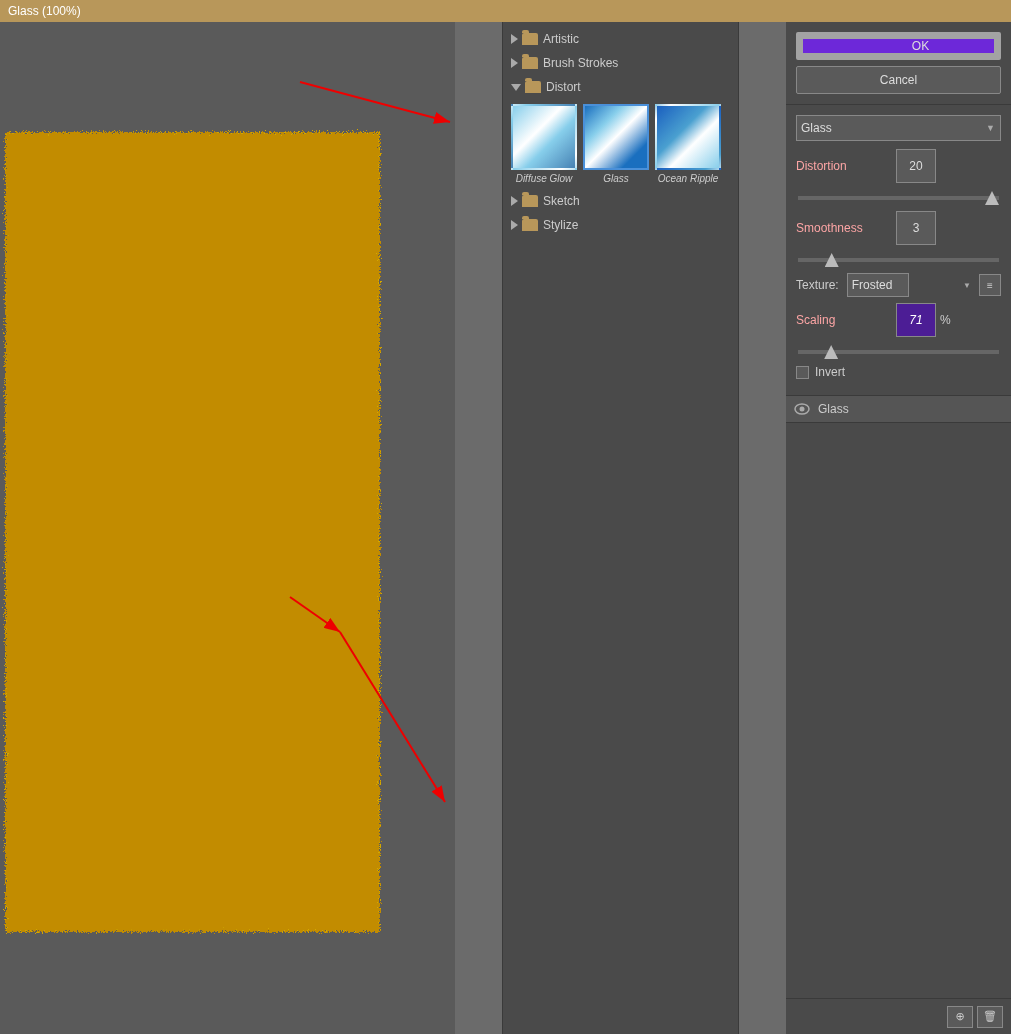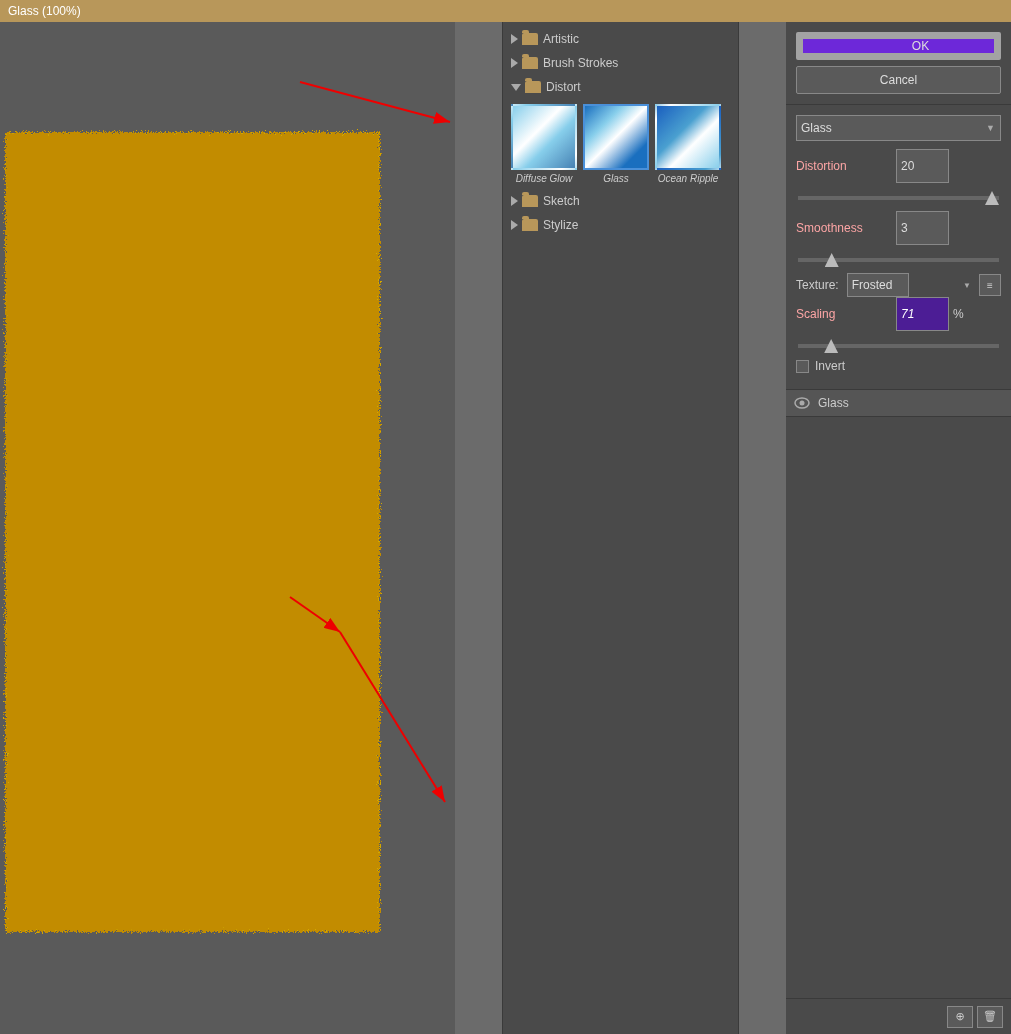--- a/index.html
+++ b/index.html
@@ -218,26 +218,26 @@
       align-items: center;
       margin-bottom: 6px;
     }
     .param-label {
       width: 100px;
       color: #fca5a5;
       font-size: 12px;
       flex-shrink: 0;
     }
     .param-value {
-      width: 53px;
+      width: 40px;
       height: 22px;
       background: #5a5a5a;
       border: 1px solid #888;
       color: #ddd;
-      text-align: left;
+      text-align: center;
       font-size: 12px;
       padding: 16px 4px;
     }
     .param-value.selected {
       background: #4c1d95;
       color: #fff;
       font-style: italic;
     }
     .slider-row {
       margin-bottom: 8px;
@@ -257,21 +257,21 @@
       width: 14px;
       height: 14px;
       background: #bbb;
       border-radius: 0;
       cursor: pointer;
       clip-path: polygon(50% 0%, 0% 100%, 100% 100%);
     }
     .texture-row {
       display: flex;
       align-items: center;
-      margin-bottom: 0;
+      margin-bottom: 6px;
       gap: 4px;
     }
     .texture-label {
       color: #ccc;
       font-size: 12px;
       margin-right: 4px;
     }
     .texture-select {
       flex: 1;
       height: 24px;

